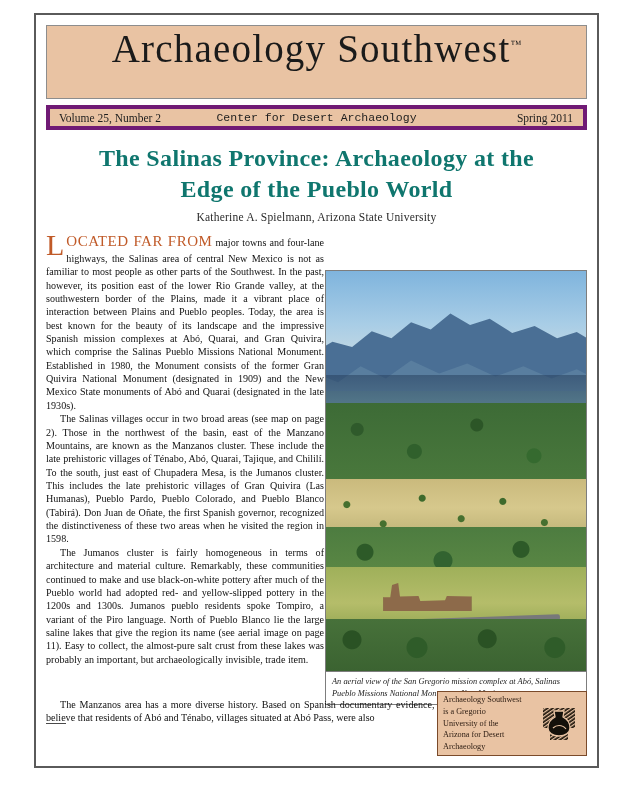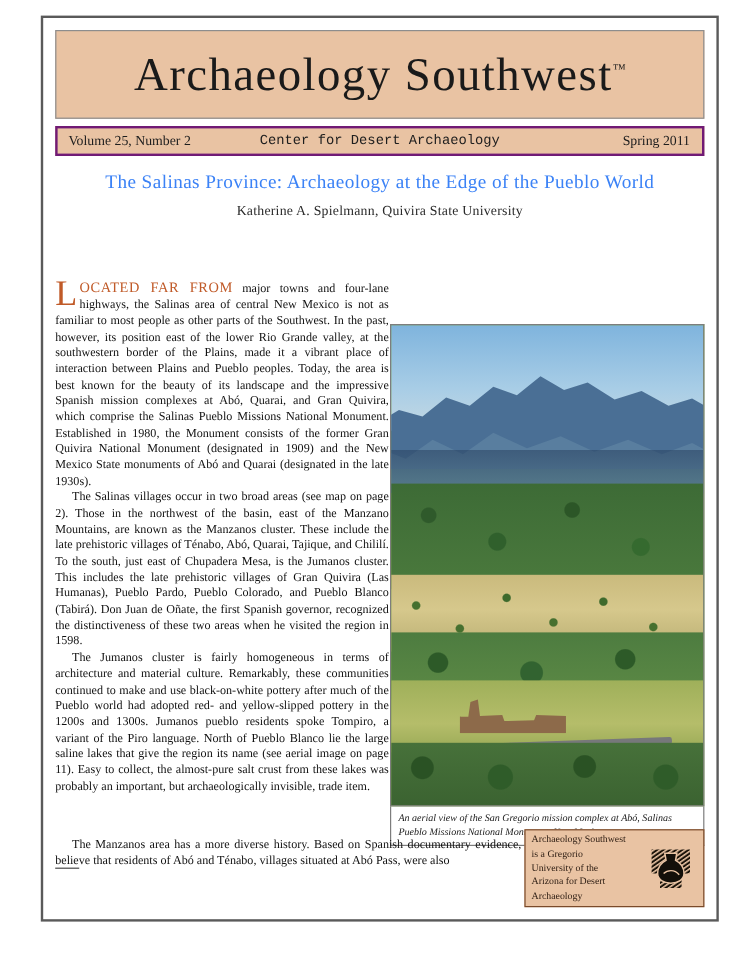--- a/index.html
+++ b/index.html
@@ -24,63 +24,63 @@
     background:#fff;
   }
   
   .masthead{
     position:absolute;
     left:6px; top:6px; right:6px;
     height:74px;
     background:#e9c3a3;
     border:1px solid #8d8d8d;
     box-sizing:border-box;
-    display:flex;align-items:center;justify-content:center;
+    display:flex;align-items:flex-start;justify-content:center;
   }
   .masthead-title{
     font-family:"Liberation Serif", serif;
     font-size:39px;
     letter-spacing:1.2px;
     color:#1a1a1a;
     font-weight:400;
     position:relative;
     white-space:nowrap;
   }
   .masthead-title .tm{
     font-size:11px;
     vertical-align:super;
     letter-spacing:0;
   }
   .issuebar{
     position:absolute;
     left:6px; top:86px; right:6px;
     height:25px;
     background:#e9c3a3;
-    border:2px solid #701a75;
+    border:4px solid #701a75;
     box-sizing:border-box;
     display:flex;align-items:center;
     font-size:11.5px;
     color:#1d1d1d;
   }
   .issuebar .vol{position:absolute;left:9px;}
   .issuebar .org{width:100%;text-align:center;font-family:Liberation Mono, monospace;}
   .issuebar .season{position:absolute;right:10px;}
   
   .headline-wrap{
     position:absolute;
     left:8px; right:8px; top:124px;
     text-align:center;
   }
   .headline{
     font-family:"Liberation Serif", serif;
-    font-size:16px;
+    font-size:24px;
     line-height:1.28;
-    color:#3b82f6;
+    color:#0f766e;
     letter-spacing:.35px;
-    font-weight:400;
+    font-weight:700;
     margin:0 auto;
     max-width:470px;
   }
   .byline{
     margin-top:7px;
     font-size:11.5px;
     color:#2a2a2a;
     letter-spacing:.2px;
   }
   
@@ -107,21 +107,21 @@
     font-size:30px;
     line-height:24px;
     color:#c05a28;
     padding:1px 2px 0 0;
     font-family:"Liberation Serif", serif;
   }
   .smallcaps{
     color:#c05a28;
     font-variant:small-caps;
     letter-spacing:.5px;
-    font-size:12px;
+    font-size:15px;
   }
   
   .photo-block{
     position:absolute;
     right:0; top:38px;
     width:262px;
   }
   .photo{
     position:relative;
     width:262px;height:402px;
@@ -273,21 +273,21 @@
     </div>
 
     <div class="issuebar">
       <span class="vol">Volume 25, Number 2</span>
       <span class="org">Center for Desert Archaeology</span>
       <span class="season">Spring 2011</span>
     </div>
 
     <div class="headline-wrap">
       <h1 class="headline">The Salinas Province: Archaeology at the Edge of the Pueblo World</h1>
-      <div class="byline">Katherine A. Spielmann, Quivira State University</div>
+      <div class="byline">Katherine A. Spielmann, Arizona State University</div>
     </div>
 
     <div class="content">
 
       <div class="photo-block">
         <div class="photo">
           <div class="sky"></div>
           <div class="mtn-far"></div>
           <div class="mtn-mid"></div>
           <div class="mtn-shadow"></div>

